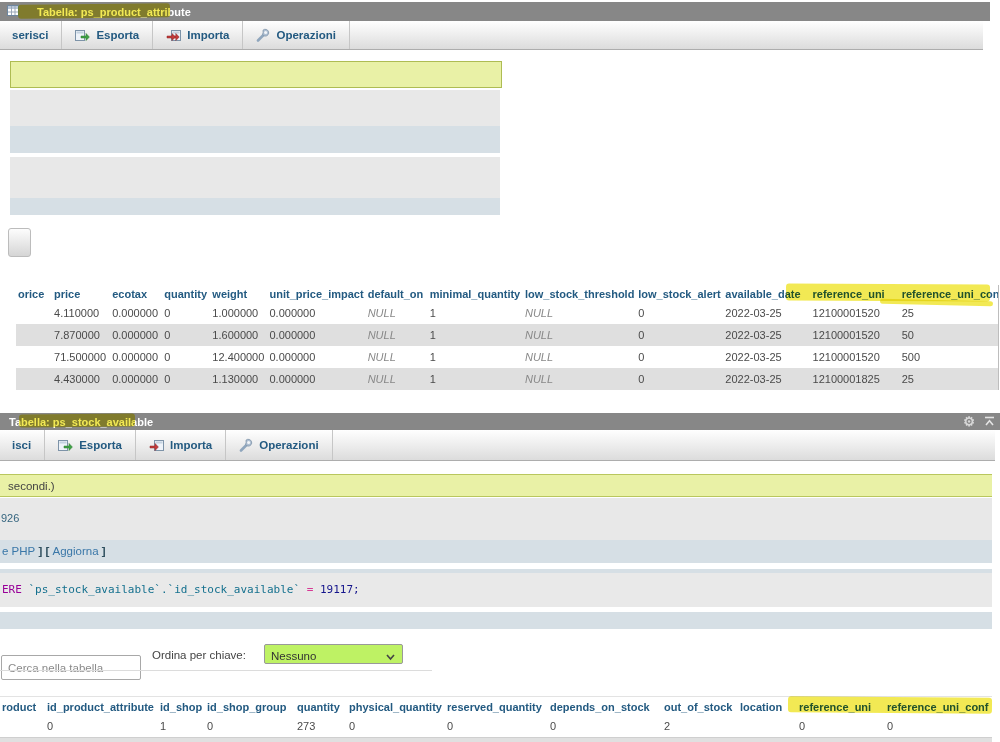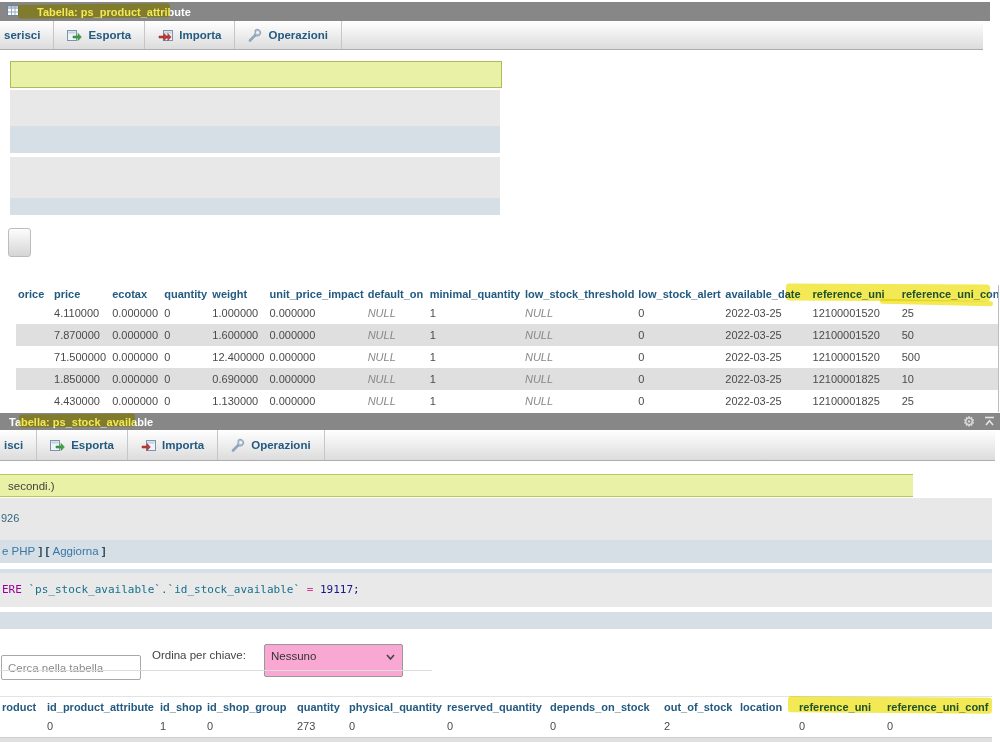--- a/index.html
+++ b/index.html
@@ -23,21 +23,21 @@
   
   .toolbar{
     background:linear-gradient(#ffffff,#dcdcdc);
     border-bottom:1px solid #adadad;
     display:flex;align-items:stretch;
     font-size:11.5px;color:#235a81;font-weight:bold;
   }
   #w1-toolbar{left:0;top:21px;width:983px;height:28px}
   #w2-toolbar{left:0;top:430px;width:995px;height:30px;z-index:30}
   .tab{display:flex;align-items:center;gap:6px;padding:0 13px;border-right:1px solid #c6c6c6;cursor:pointer}
-  .tab.clipped{padding-left:4px}
+  .tab.clipped{padding-left:12px}
   .tab .ticon{display:inline-block;line-height:0}
 
   
   .panel{left:10px;width:490px}
   .success{background:#e9f1a6;border:1px solid #aebc53}
   .graypanel{background:#e8e8e8}
   .bluepanel{background:#d6dfe5}
 
   #w1-btn{
     left:8px;top:228px;width:21px;height:27px;border:1px solid #bcbcbc;border-radius:3px;
@@ -53,21 +53,21 @@
      white-space:nowrap;overflow:hidden;cursor:pointer}
   td{font-size:11px;color:#4a4a4a;text-align:left;padding:0 2px;white-space:nowrap;overflow:hidden}
   #t1-wrap th{height:17px}
   #t1-wrap td{height:22px}
   #t1-wrap tbody tr:nth-child(even){background:#dfdfdf}
   #t2-wrap th{height:19px}
   #t2-wrap td{height:20px}
   .nullv{font-style:italic;color:#888}
 
   
-  #w2-success{left:0;top:474px;width:913px;height:23px;background:#e9f1a6;
+  #w2-success{left:0;top:474px;width:992px;height:23px;background:#e9f1a6;
     border-top:1px solid #b9c75e;border-bottom:1px solid #b9c75e;
     font-size:11.5px;color:#444;line-height:23px;padding-left:8px;box-sizing:border-box}
   #w2-gray{left:0;top:498px;width:992px;height:42px;background:#e8e8e8}
   #w2-num{left:1px;top:512px;font-size:11px;color:#35657f}
   #w2-links{left:0;top:540px;width:992px;height:23px;background:#d6dfe5;
     font-size:11.5px;line-height:23px;padding-left:2px;box-sizing:border-box;white-space:pre}
   .lnk{color:#3a77a8;cursor:pointer}
   .brk{color:#2f4f5e;font-weight:bold}
   #w2-bluestrip{left:0;top:569px;width:992px;height:4px;background:#d6dfe5}
   #w2-sqlbox{left:0;top:573px;width:992px;height:34px;background:#e9e9e9;
@@ -80,22 +80,22 @@
   #w2-bluebar{left:0;top:612px;width:992px;height:17px;background:#d6dfe5}
 
   
   #search-input{
     left:1px;top:643px;width:126px;height:23px;border:1px solid #a8a8a8;border-radius:2px;
     padding:0 6px;font-size:11.5px;color:#333;font-family:"Liberation Sans",sans-serif;outline:none;margin-top:12px;
   }
   #search-input::placeholder{color:#8a8a8a;opacity:1}
   #sort-label{left:152px;top:643px;height:25px;line-height:25px;font-size:11.5px;color:#444}
   #sort-select{
-    left:264px;top:644px;width:139px;height:33px;border:1px solid #999;border-radius:2px;
-    background:#f9a8d4;font-size:11.5px;color:#333;line-height:23px;padding-left:6px;
+    left:264px;top:644px;width:139px;height:20px;border:1px solid #999;border-radius:2px;
+    background:#bef264;font-size:11.5px;color:#333;line-height:23px;padding-left:6px;
     box-sizing:border-box;cursor:pointer;
   }
   #sort-select .chev{position:absolute;right:5px;top:5px;line-height:0}
   #search-row-divider{left:0;top:670px;width:432px;height:0;border-top:1px solid #dcdcdc}
 
   #bottom-strip{left:0;top:737px;width:992px;height:5px;background:#e0e0e0;border-top:1px solid #cfcfcf}
 
   
   .hl-marker{
     background:#f0e636;opacity:.85;mix-blend-mode:multiply;border-radius:3px;
@@ -243,35 +243,20 @@
           <td class="nullv">NULL</td>
           <td>1</td>
           <td class="nullv">NULL</td>
           <td>0</td>
           <td>2022-03-25</td>
           <td>12100001520</td>
           <td>500</td>
         </tr>
         <tr>
           <td></td>
-          <td>1.850000</td>
-          <td>0.000000</td>
-          <td>0</td>
-          <td>0.690000</td>
-          <td>0.000000</td>
-          <td class="nullv">NULL</td>
-          <td>1</td>
-          <td class="nullv">NULL</td>
-          <td>0</td>
-          <td>2022-03-25</td>
-          <td>12100001825</td>
-          <td>10</td>
-        </tr>
-        <tr>
-          <td></td>
           <td>4.430000</td>
           <td>0.000000</td>
           <td>0</td>
           <td>1.130000</td>
           <td>0.000000</td>
           <td class="nullv">NULL</td>
           <td>1</td>
           <td class="nullv">NULL</td>
           <td>0</td>
           <td>2022-03-25</td>

